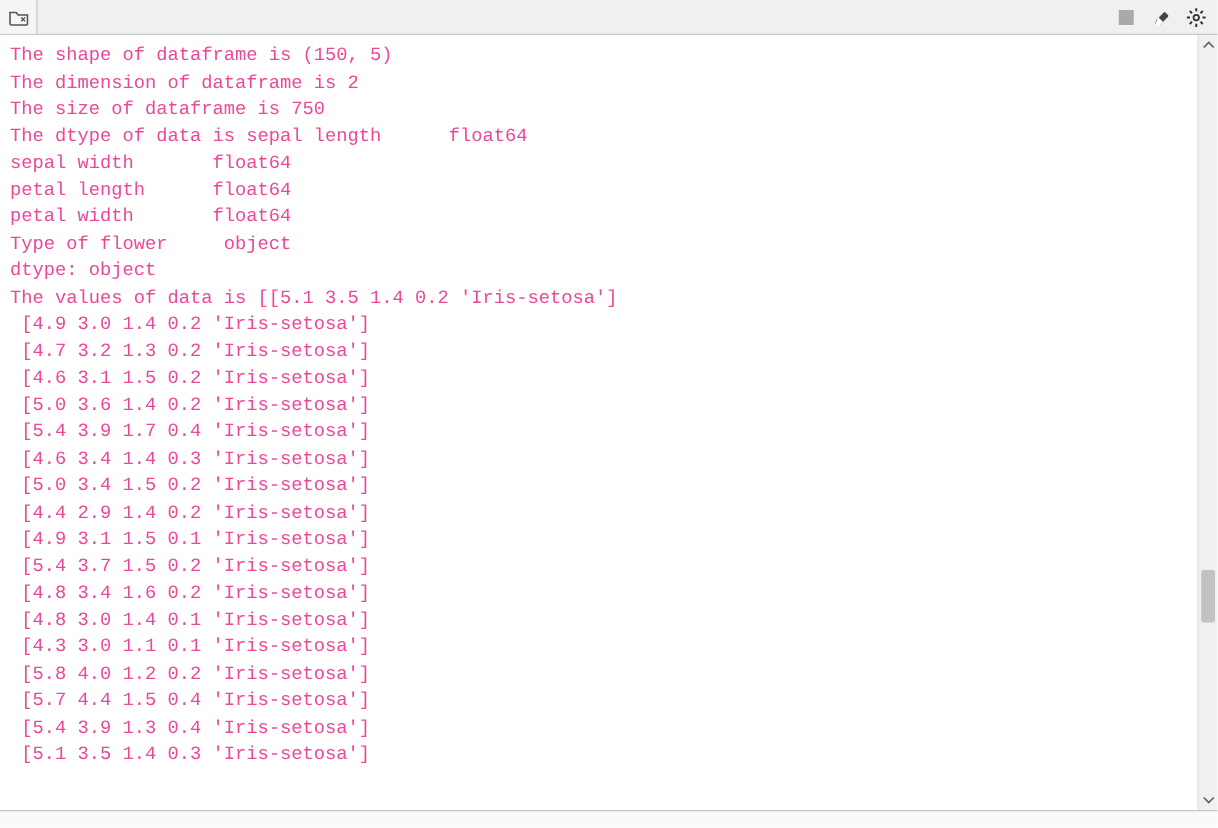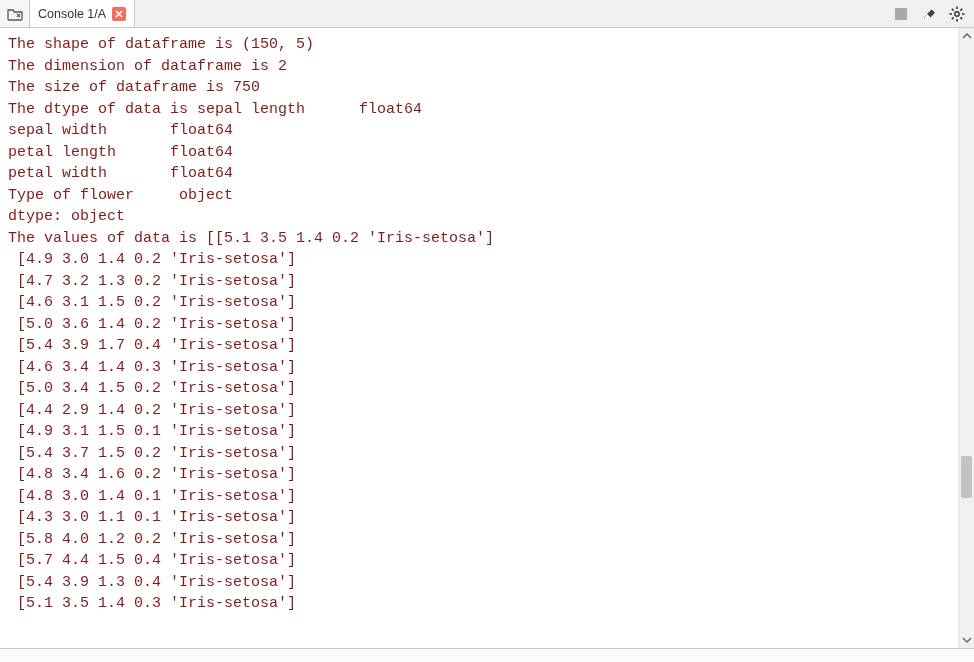--- a/index.html
+++ b/index.html
@@ -71,21 +71,21 @@
       display: flex;
       overflow: hidden;
     }
     .console-output {
       flex: 1;
       font-family: "Consolas", "Courier New", monospace;
       font-size: 15px;
       line-height: 21.5px;
       white-space: pre;
       padding: 6px 4px 0 8px;
-      color: #7f1d1d;
+      color: #ec4899;
       overflow: hidden;
     }
     .vscrollbar {
       width: 16px;
       background: #f0f0f0;
       border-left: 1px solid #e4e4e4;
       position: relative;
     }
     .vscrollbar .arrow {
       height: 16px;
@@ -113,28 +113,20 @@
   </style>
 </head>
 <body>
 
 <div class="tabbar">
   <div class="tab-leading-icon">
     <svg width="16" height="14" viewBox="0 0 16 14">
       <path d="M1 3 h5 l1.5 2 H15 v7 a1 1 0 0 1 -1 1 H2 a1 1 0 0 1 -1 -1 Z" fill="none" stroke="#555" stroke-width="1.3"></path>
       <path d="M10 7 l3 3 M13 7 l-3 3" stroke="#555" stroke-width="1.1" fill="none"></path>
     </svg>
-  </div>
-  <div class="tab">
-    <span>Console 1/A</span>
-    <span class="tab-close">
-      <svg width="8" height="8" viewBox="0 0 8 8">
-        <path d="M1 1 L7 7 M7 1 L1 7" stroke="#fff" stroke-width="1.6"></path>
-      </svg>
-    </span>
   </div>
   <div class="tabbar-right">
     <div class="icon-btn">
       <svg width="14" height="14" viewBox="0 0 14 14">
         <rect x="1" y="1" width="12" height="12" fill="#a9a9a9"></rect>
       </svg>
     </div>
     <div class="icon-btn">
       <svg width="16" height="14" viewBox="0 0 16 14">
         <path d="M4 9 L10 3 a1 1 0 0 1 1.4 0 l2 2 a1 1 0 0 1 0 1.4 L7 13 H3 Z" fill="#444"></path>

